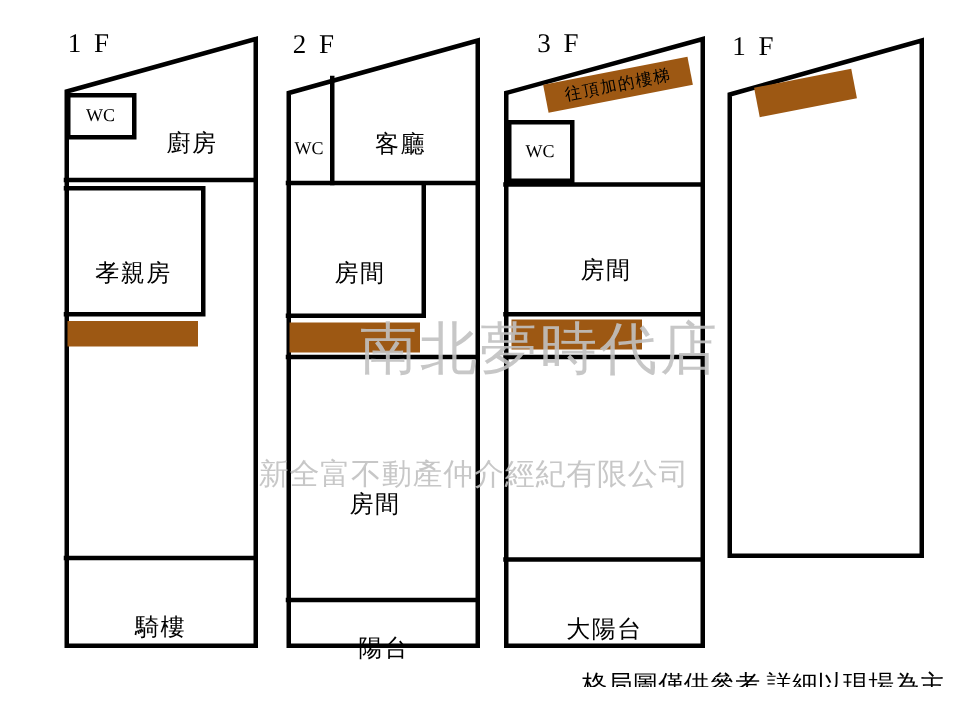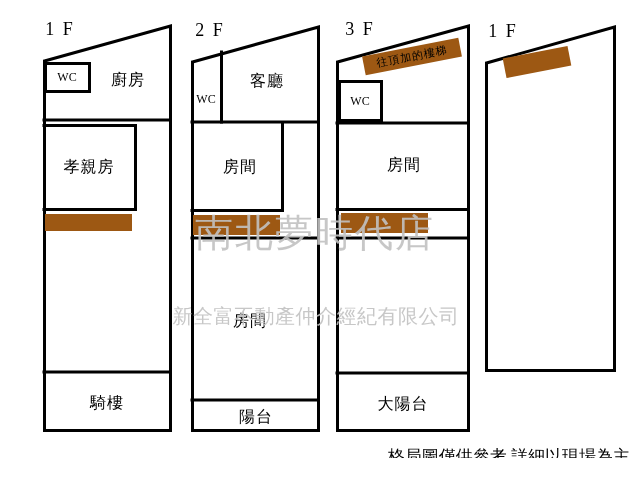--- a/index.html
+++ b/index.html
@@ -12,31 +12,31 @@
   }
   .plan-svg { position:absolute; left:0; top:0; }
   .lbl {
     position:absolute;
     transform:translate(-50%,-50%);
     color:#000;
     white-space:nowrap;
     z-index:3;
   }
   .floor-tag { font-size:18px; letter-spacing:2px; }
-  .room { font-size:16px; letter-spacing:1px; }
+  .room { font-size:16px; letter-spacing:1px;margin-top:16px; }
   .wc { font-size:12px; letter-spacing:0; }
   .wm {
     position:absolute;
     transform:translate(-50%,-50%);
     color:#c2c2c2;
     white-space:nowrap;
     z-index:4;
     opacity:0.9;
   }
-  .wm-store { font-size:38px; letter-spacing:2px; }
+  .wm-store { font-size:38px; letter-spacing:2px;margin-left:45px; }
   .wm-company { font-size:20px; letter-spacing:0.5px; }
   .disclaimer {
     position:absolute;
     right:6px; top:445px;
     font-size:17px;
     color:#000000;
     z-index:3;
     white-space:nowrap;
   }
   .stair-note {
@@ -89,21 +89,21 @@
     <rect x="341" y="213" width="87" height="20" stroke="none" fill="#9d5813"></rect>
 
     <g fill="none" stroke="#000" stroke-width="3" stroke-linecap="square">
       <polygon points="486.5,63 614.5,27 614.5,370.5 486.5,370.5"></polygon>
     </g>
     <rect x="504" y="52" width="66" height="20" stroke="none" transform="rotate(-11 537 62)" fill="#9d5813"></rect>
   </svg>
 
   <div class="lbl floor-tag" style="left:60px;top:29px">1 F</div>
   <div class="lbl floor-tag" style="left:210px;top:30px">2 F</div>
-  <div class="lbl floor-tag" style="left:360px;top:29px">3 F</div>
+  <div class="lbl floor-tag" style="left:373px;top:29px">3 F</div>
   <div class="lbl floor-tag" style="left:503px;top:31px">1 F</div>
 
   <div class="lbl wc" style="left:67px;top:77px">WC</div>
   <div class="lbl room" style="left:128px;top:80px">廚房</div>
   <div class="lbl room" style="left:89px;top:167px">孝親房</div>
   <div class="lbl room" style="left:107px;top:403px">騎樓</div>
 
   <div class="lbl wc" style="left:206px;top:99px">WC</div>
   <div class="lbl room" style="left:267px;top:81px">客廳</div>
   <div class="lbl room" style="left:240px;top:167px">房間</div>

